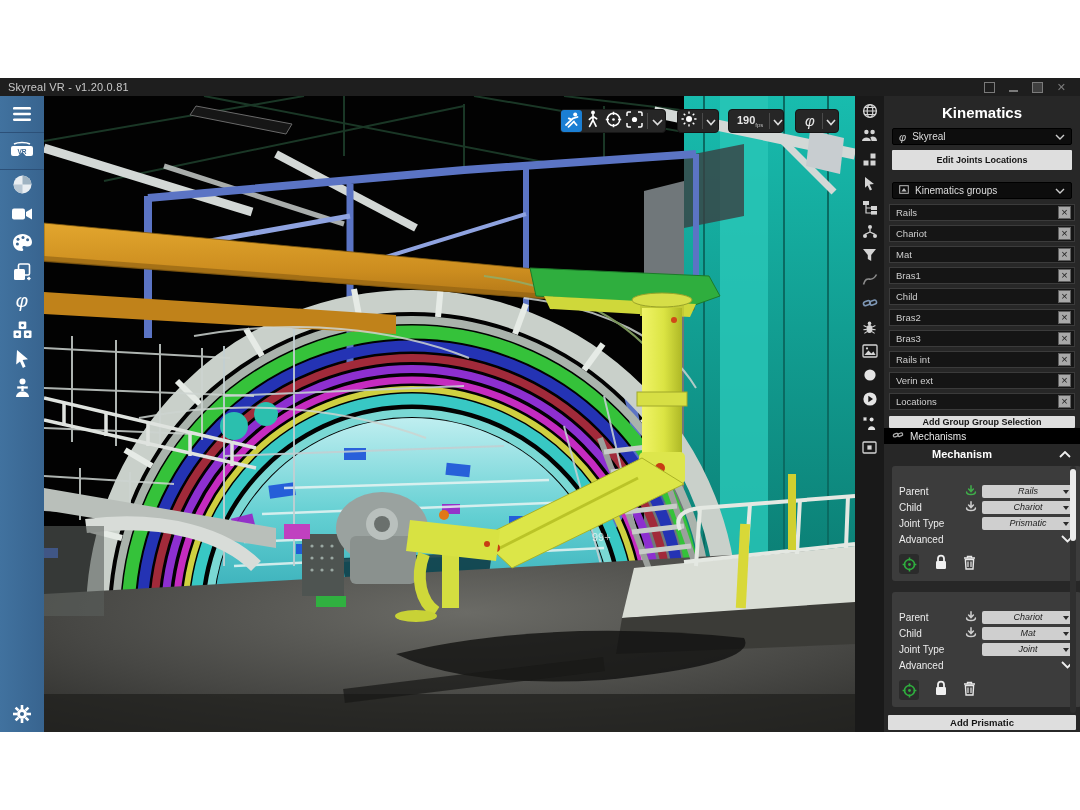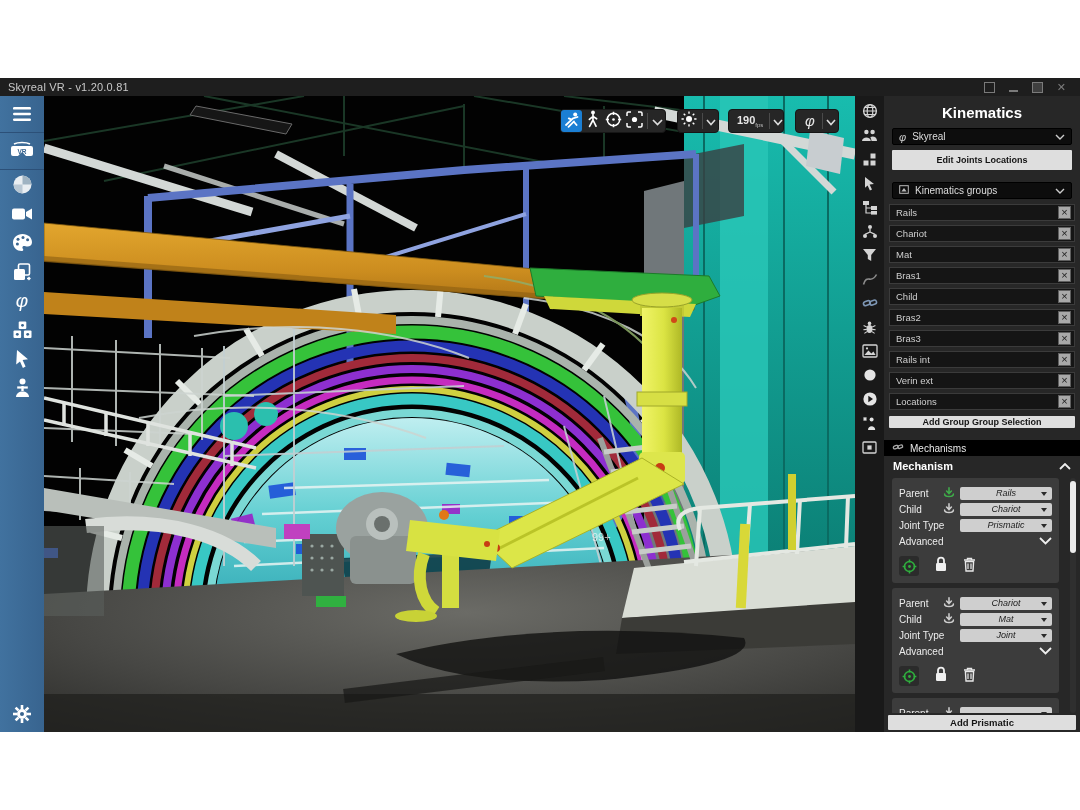--- a/index.html
+++ b/index.html
@@ -41,25 +41,25 @@
   
   .panel{width:196px;background:#272727;display:flex;flex-direction:column;box-sizing:border-box;flex-shrink:0;color:#ddd;}
   .panel-title{text-align:center;font-size:15px;font-weight:bold;color:#fff;padding:8px 0 7px;}
   .dd-dark{margin:0 8px 5px;height:15px;background:#0d0d0d;border:1px solid #000;border-radius:2px;display:flex;align-items:center;padding:0 6px;font-size:10px;color:#ddd;gap:6px;}
   .dd-dark .chev{margin-left:auto;}
   .btn-light{margin:0 8px;height:20px;background:#dedede;color:#141414;font-size:9px;font-weight:bold;display:flex;align-items:center;justify-content:center;border-radius:1px;}
   .gap12{height:12px;}
   .grp-row{margin:0 5px 4px;height:15px;background:#151515;border:1px solid #3b3b3b;display:flex;align-items:center;padding:0 3px 0 6px;font-size:9.5px;color:#cfcfcf;}
   .grp-x{margin-left:auto;width:13px;height:13px;background:#a9a9a9;border:1px solid #5f5f5f;color:#1e1e1e;display:flex;align-items:center;justify-content:center;font-size:11px;line-height:11px;box-sizing:border-box;}
   .btn-addgrp{margin:2px 5px 0;height:12px;}
-  .mech-header{margin-top:12px;height:16px;background:#000;display:flex;align-items:center;gap:6px;padding:0 8px;font-size:10px;color:#e8e8e8;}
-  .mech-title-row{height:20px;display:flex;align-items:center;padding:0 9px;font-size:11px;font-weight:bold;color:#fff;}
+  .mech-header{height:16px;background:#000;display:flex;align-items:center;gap:6px;padding:0 8px;font-size:10px;color:#e8e8e8;}
+  .mech-title-row{height:20px;display:flex;align-items:center;padding:0 9px;font-size:11px;font-weight:bold;color:#fff;margin-left:39px;}
   .mech-title-row .chev{margin-left:auto;}
   .mech-scroll{flex:1;overflow:hidden;position:relative;padding:2px 0 0 8px;}
-  .mech-card{width:167px;background:#3c3c3c;border-radius:3px;padding:7px 7px 6px;box-sizing:border-box;margin-bottom:5px;}
+  .mech-card{width:189px;background:#3c3c3c;border-radius:3px;padding:17px 7px 6px;box-sizing:border-box;margin-bottom:11px;}
   .mc-row{display:flex;align-items:center;height:16px;font-size:10px;color:#ececec;}
   .mc-row .lbl{flex:1;}
   .mc-row .pick{width:14px;display:flex;justify-content:center;margin-right:4px;}
   .dd-light{width:92px;height:13px;background:#cfcfcf;border-radius:2px;position:relative;display:flex;align-items:center;justify-content:center;font-size:9px;font-style:italic;color:#1c1c1c;}
   .dd-light:after{content:"";position:absolute;right:5px;top:5px;border-left:3.5px solid transparent;border-right:3.5px solid transparent;border-top:4.5px solid #2a2a2a;}
   .mc-icons{display:flex;align-items:center;gap:15px;margin-top:6px;height:22px;}
   .mc-target{width:20px;height:20px;background:#2b2b2b;border-radius:3px;display:flex;align-items:center;justify-content:center;}
   .scrollbar{position:absolute;right:4px;top:2px;bottom:0;width:6px;background:#2f2f2f;border-radius:3px;}
   .scroll-thumb{position:absolute;top:3px;left:0;width:6px;height:72px;background:#ececec;border-radius:3px;}
   .btn-addmech{margin:2px 4px 2px;height:15px;font-size:9.5px;}

